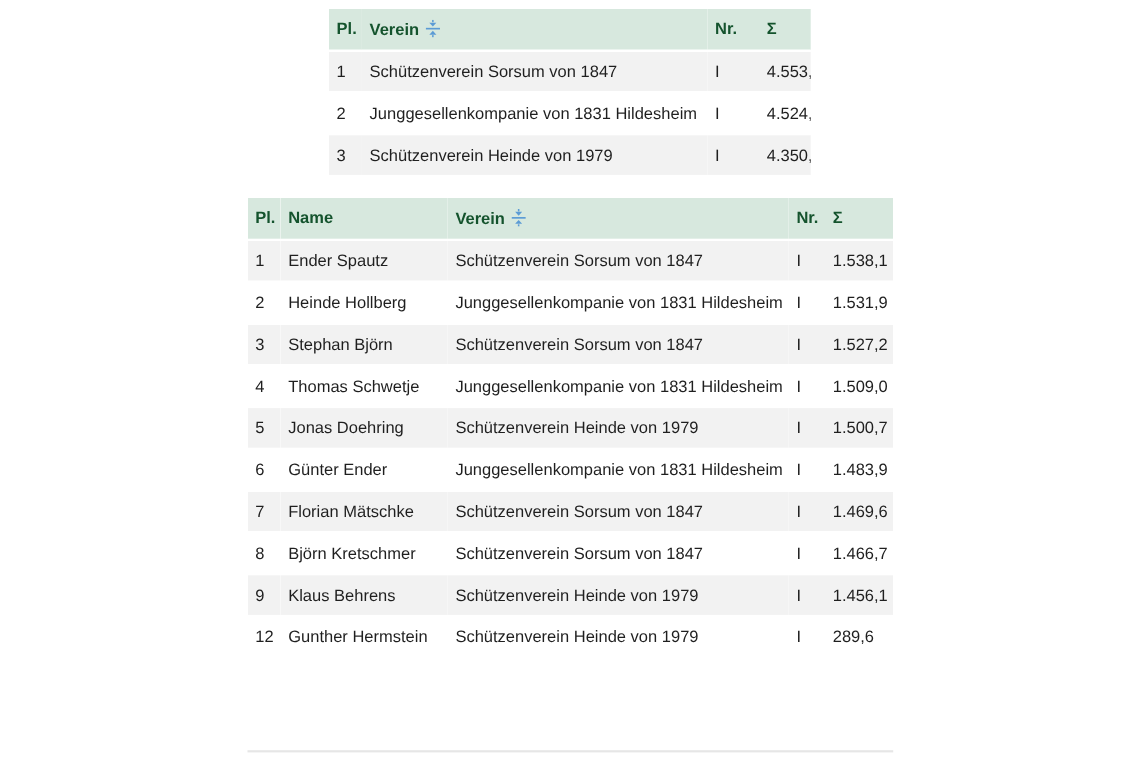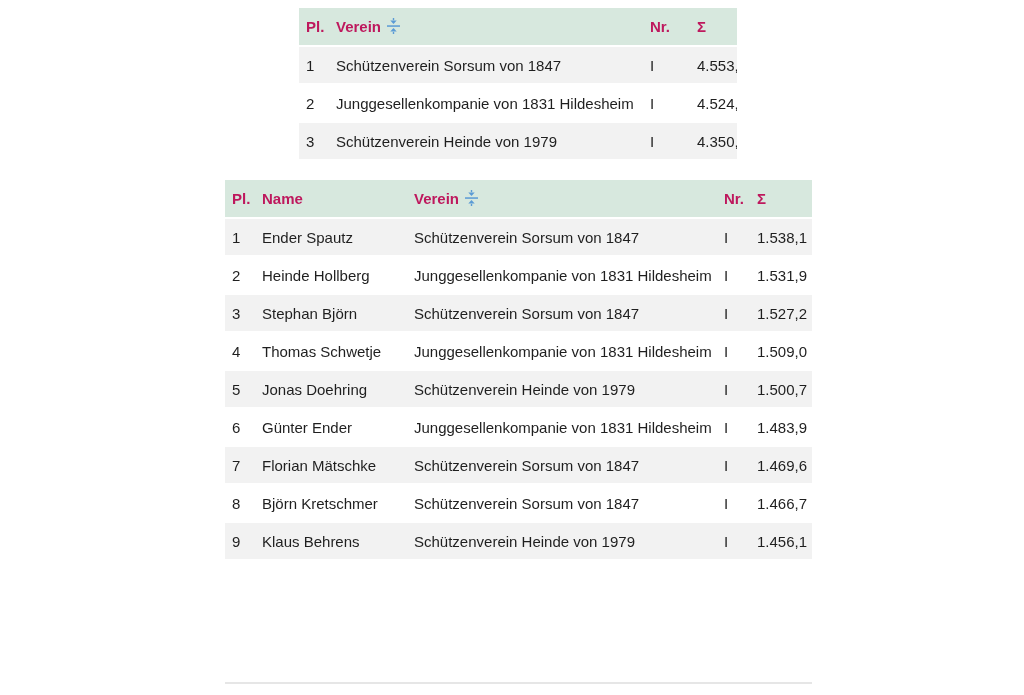--- a/index.html
+++ b/index.html
@@ -33,21 +33,21 @@
     padding: 0 4px 0 7px;
     height: 38px;
     border-bottom: 2px solid #ffffff;
     white-space: nowrap;
     overflow: hidden;
     box-sizing: border-box;
   }
   table.results thead th {
     background: #d7e8de;
     font-weight: bold;
-    color: #be185d;
+    color: #14532d;
   }
   table.results tbody tr:nth-child(odd) td {
     background: #f2f2f2;
   }
   table.results tbody tr:nth-child(even) td {
     background: #ffffff;
   }
   th.sum-col {
     text-align: center;
     padding: 0;
@@ -226,17 +226,24 @@
         <tr>
           <td>9</td>
           <td>Klaus Behrens</td>
           <td>Schützenverein Heinde von 1979</td>
           <td>I</td>
           <td class="sum-cell">1.456,1</td>
         </tr>
 
 
 
+        <tr>
+          <td>12</td>
+          <td>Gunther Hermstein</td>
+          <td>Schützenverein Heinde von 1979</td>
+          <td>I</td>
+          <td class="sum-cell">289,6</td>
+        </tr>
       </tbody>
   </table>
 
   <div id="next-row-sliver"></div>
 </div>
 
 </body></html>

